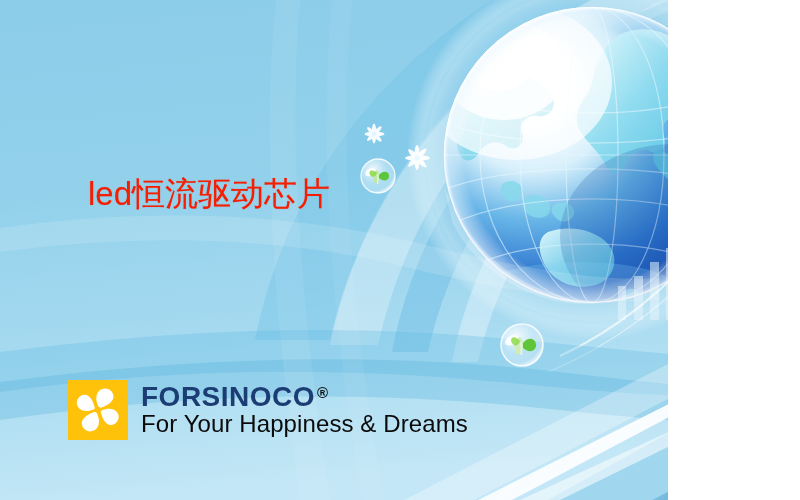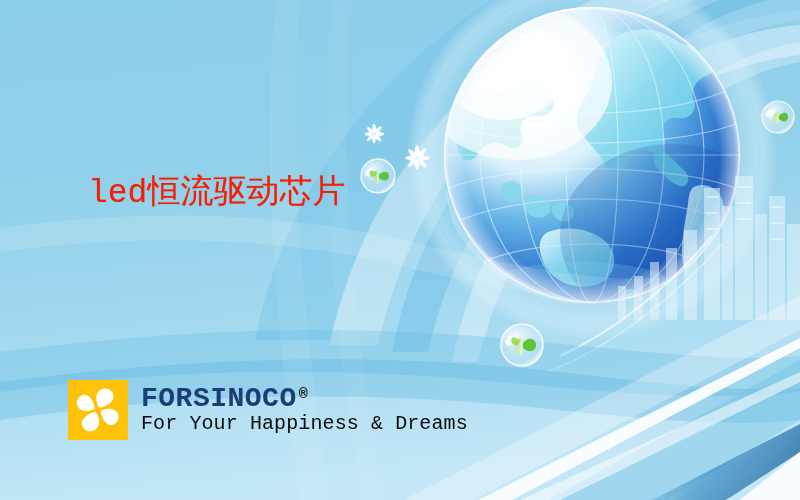--- a/index.html
+++ b/index.html
@@ -2,24 +2,24 @@
 <html><head>
 <meta charset="utf-8">
 <style>
   html, body {
     margin: 0;
     padding: 0;
     background: #ffffff;
   }
   #banner {
     position: relative;
-    width: 800px;
+    width: 668px;
     height: 500px;
     overflow: hidden;
-    font-family: Liberation Mono, monospace;
+    font-family: Liberation Sans, sans-serif;
     background: linear-gradient(180deg, #8ecde9 0%, #90cfea 30%, #97d3ec 55%, #a9dcf1 78%, #bfe5f5 100%);
   }
   #bg-svg {
     position: absolute;
     left: 0; top: 0;
     width: 800px;
     height: 500px;
     display: block;
   }
 
@@ -79,21 +79,21 @@
   #logo-reg {
     color: #121212;
     font-size: 15px;
     font-weight: 700;
     line-height: 1;
     margin-left: 2px;
     margin-top: 1px;
   }
   #logo-tagline {
     color: #0b0b0b;
-    font-size: 20px;
+    font-size: 24px;
     font-weight: 400;
     letter-spacing: 0.1px;
     margin-top: 0;
     line-height: 1.05;
   }
 </style>
 </head>
 <body>
 
 <div id="banner">

